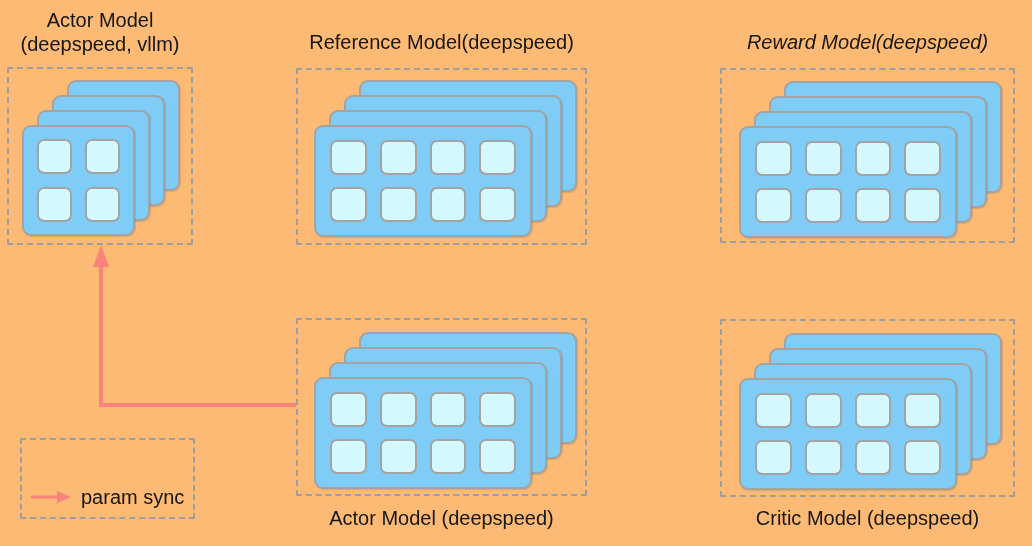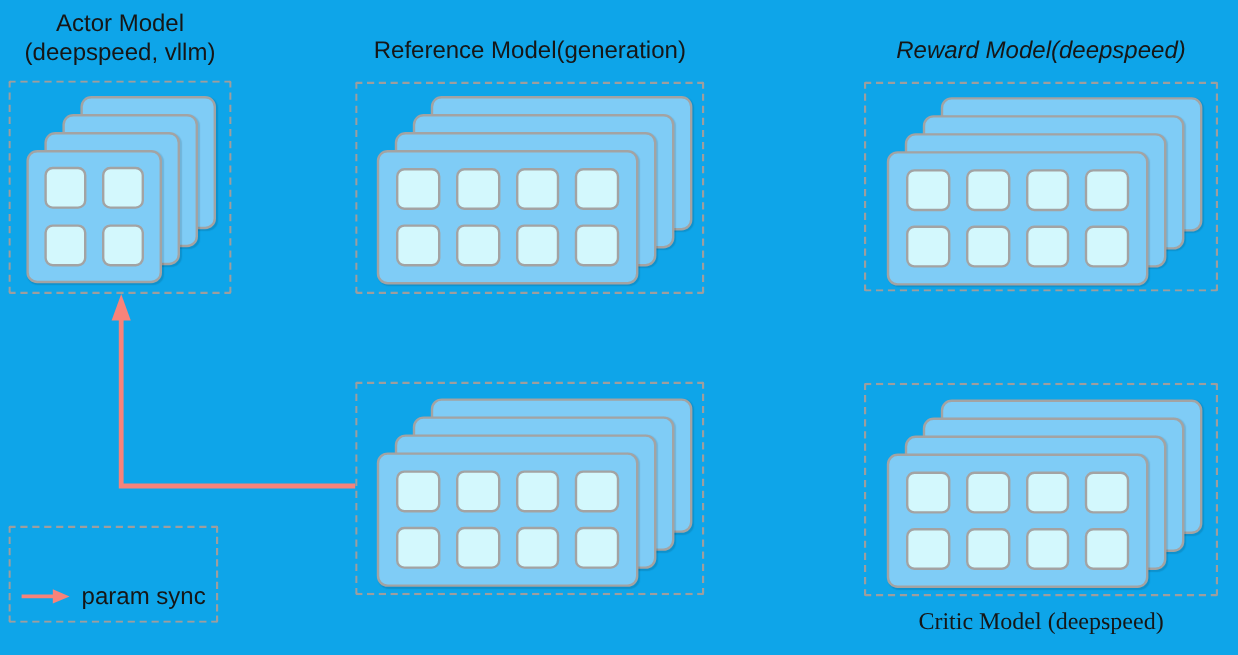--- a/index.html
+++ b/index.html
@@ -7,21 +7,21 @@
     --cell-fill:#d3f8fd;
     --card-border:#a3a3a3;
     --box-border:#9e9e9e;
     --arrow:#f8837a;
     --text:#161616;
   }
   html,body{margin:0;padding:0;background:#ffffff;}
   .canvas{
     position:relative;
     width:1032px;height:546px;
-    background:#0ea5e9;
+    background:#fdba74;
     font-family:"Liberation Sans", sans-serif;
     color:var(--text);
     overflow:hidden;
   }
   .title{
     position:absolute;
     text-align:center;
     font-size:20px;
     line-height:24px;
     color:var(--text);
@@ -73,21 +73,21 @@
 </head>
 <body>
 
 <div class="canvas">
 
   <div class="title" style="left:0px;top:8px;width:200px;">
     <div>Actor Model</div>
     <div>(deepspeed, vllm)</div>
   </div>
 
-  <div class="title" style="left:296px;top:30px;width:291px;">Reference Model(generation)</div>
+  <div class="title" style="left:296px;top:30px;width:291px;">Reference Model(deepspeed)</div>
   <div class="title" style="left:720px;top:30px;width:295px;font-style:italic;">Reward Model(deepspeed)</div>
 
   <div class="dashed-box" style="left:7px;top:67px;width:186px;height:178px;">
     <div class="stack stack-sq">
       <div class="card l3"></div>
       <div class="card l2"></div>
       <div class="card l1"></div>
       <div class="card l0 grid-2x2">
         <div class="cell"></div>
         <div class="cell"></div>
@@ -162,28 +162,29 @@
         <div class="cell"></div>
         <div class="cell"></div>
         <div class="cell"></div>
         <div class="cell"></div>
         <div class="cell"></div>
         <div class="cell"></div>
       </div>
     </div>
   </div>
 
-  <div class="title" style="left:720px;top:506px;width:295px;font-family:Liberation Serif, serif;">Critic Model (deepspeed)</div>
+  <div class="title" style="left:296px;top:506px;width:291px;">Actor Model (deepspeed)</div>
+  <div class="title" style="left:720px;top:506px;width:295px;">Critic Model (deepspeed)</div>
 
   <svg class="arrow-overlay" width="1032" height="546" viewBox="0 0 1032 546">
     <path d="M 296 405 L 101 405 L 101 262" fill="none" stroke="var(--arrow)" stroke-width="4" stroke-linejoin="miter"></path>
     <polygon points="101,245 93,267 109,267" fill="var(--arrow)"></polygon>
   </svg>
 
-  <div class="dashed-box" style="left:7px;top:438px;width:175px;height:81px;">
+  <div class="dashed-box" style="left:20px;top:438px;width:175px;height:81px;">
     <div class="legend-row">
       <svg width="42" height="16" viewBox="0 0 42 16">
         <line x1="1" y1="8" x2="28" y2="8" stroke="var(--arrow)" stroke-width="3"></line>
         <polygon points="27,2 41,8 27,14" fill="var(--arrow)"></polygon>
       </svg>
       <span>param sync</span>
     </div>
   </div>
 
 </div>

